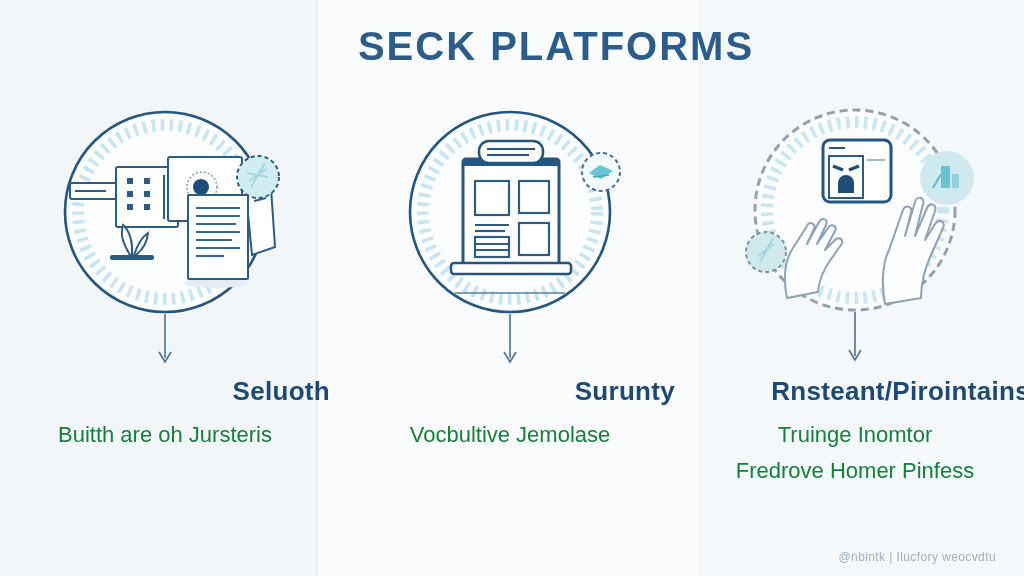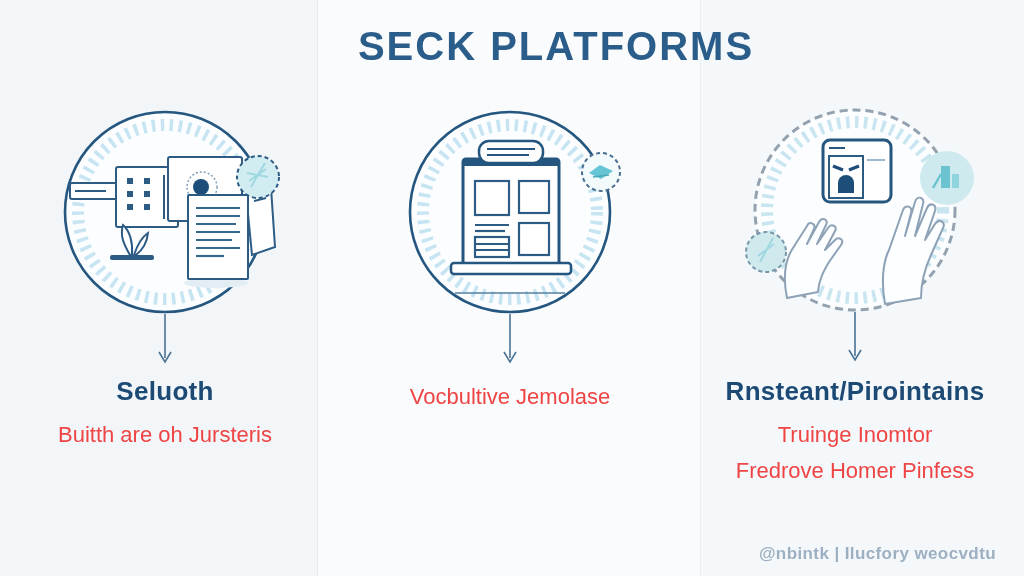--- a/index.html
+++ b/index.html
@@ -29,29 +29,29 @@
   .arrow{position:absolute;width:16px;height:58px;}
   .a1{left:157px;top:314px;}
   .a2{left:502px;top:314px;}
   .a3{left:847px;top:312px;}
 
   .text-block{position:absolute;top:376px;text-align:center;}
   .t1{left:0;width:330px;}
   .t2{left:345px;width:330px;}
   .t3{left:680px;width:350px;}
   .text-block h2{
-    margin:0 0 12px 0;font-size:26px;font-weight:800;color:#1c4a75;letter-spacing:.3px;
+    margin:0 0 12px 0;font-size:26px;font-weight:800;color:#1c4a75;letter-spacing:.3px;text-align:right;
   }
   .text-block p{
-    margin:5px 0;font-size:22px;color:#ef4444;line-height:1.42;
+    margin:5px 0;font-size:22px;color:#15803d;line-height:1.42;
   }
 
   .footer-credit{
     position:absolute;right:28px;bottom:12px;
-    font-size:17px;color:#9db0c2;letter-spacing:.4px;font-weight:bold;
+    font-size:12px;color:#9db0c2;letter-spacing:.4px;
   }
 </style>
 </head>
 <body>
 
 <div class="panel panel-left"></div>
 <div class="panel panel-mid"></div>
 <div class="panel panel-right"></div>
 <div class="divider d1"></div>
 <div class="divider d2"></div>
@@ -181,20 +181,21 @@
 <svg class="arrow a3" viewBox="0 0 16 58">
   <line x1="8" y1="0" x2="8" y2="44" stroke="#4a7294" stroke-width="1.6"></line>
   <path d="M2,38 L8,48 L14,38" fill="none" stroke="#4a7294" stroke-width="1.6"></path>
 </svg>
 
 <div class="text-block t1">
   <h2>Seluoth</h2>
   <p>Buitth are oh Jursteris</p>
 </div>
 <div class="text-block t2">
+  <h2>Surunty</h2>
   <p>Vocbultive Jemolase</p>
 </div>
 <div class="text-block t3">
   <h2>Rnsteant/Pirointains</h2>
   <p>Truinge Inomtor</p>
   <p>Fredrove Homer Pinfess</p>
 </div>
 
 <div class="footer-credit">@nbintk | Ilucfory weocvdtu</div>
 

